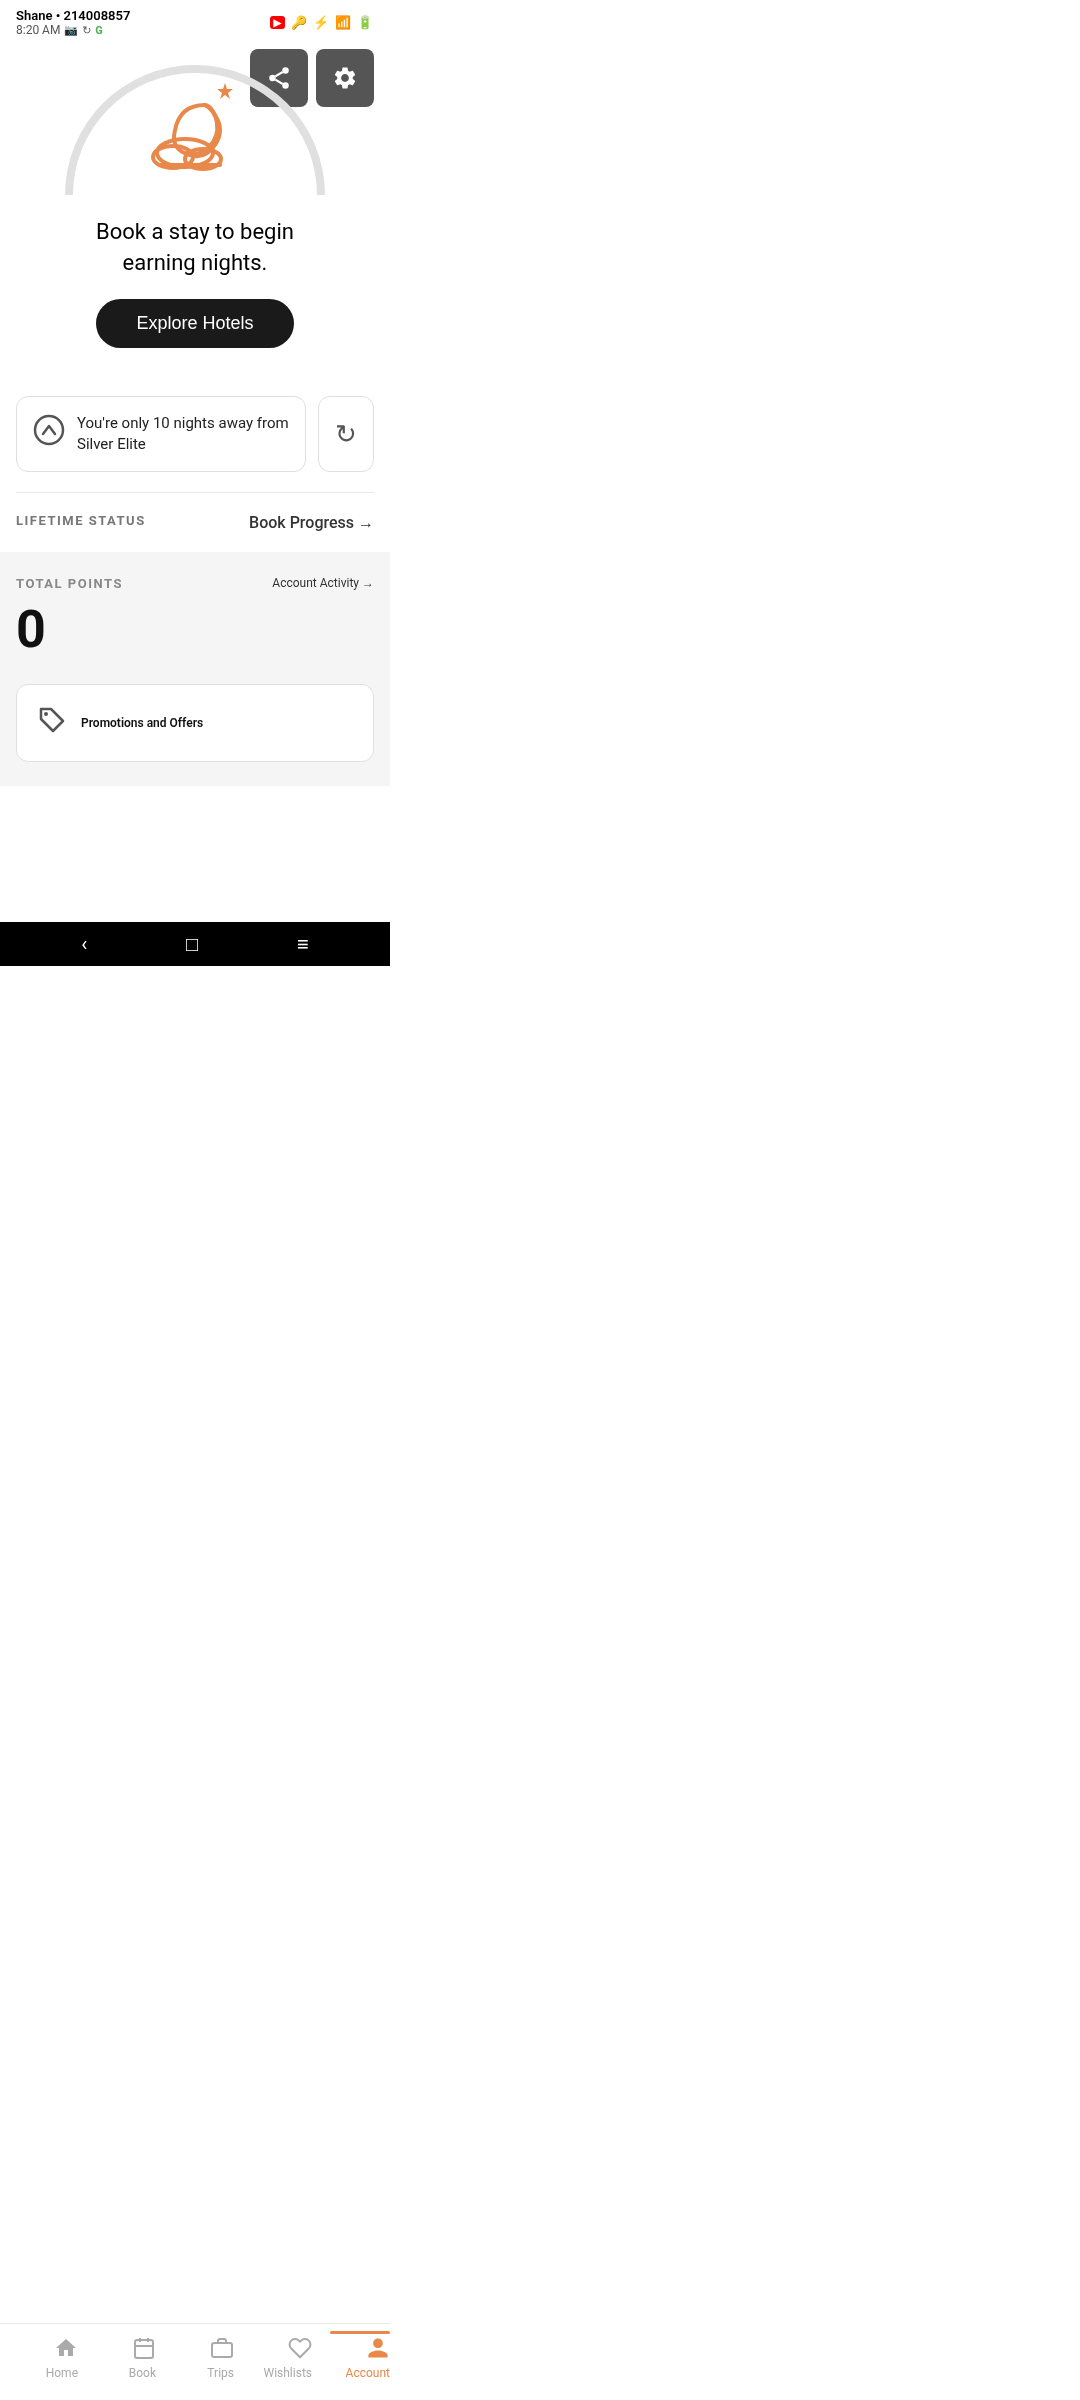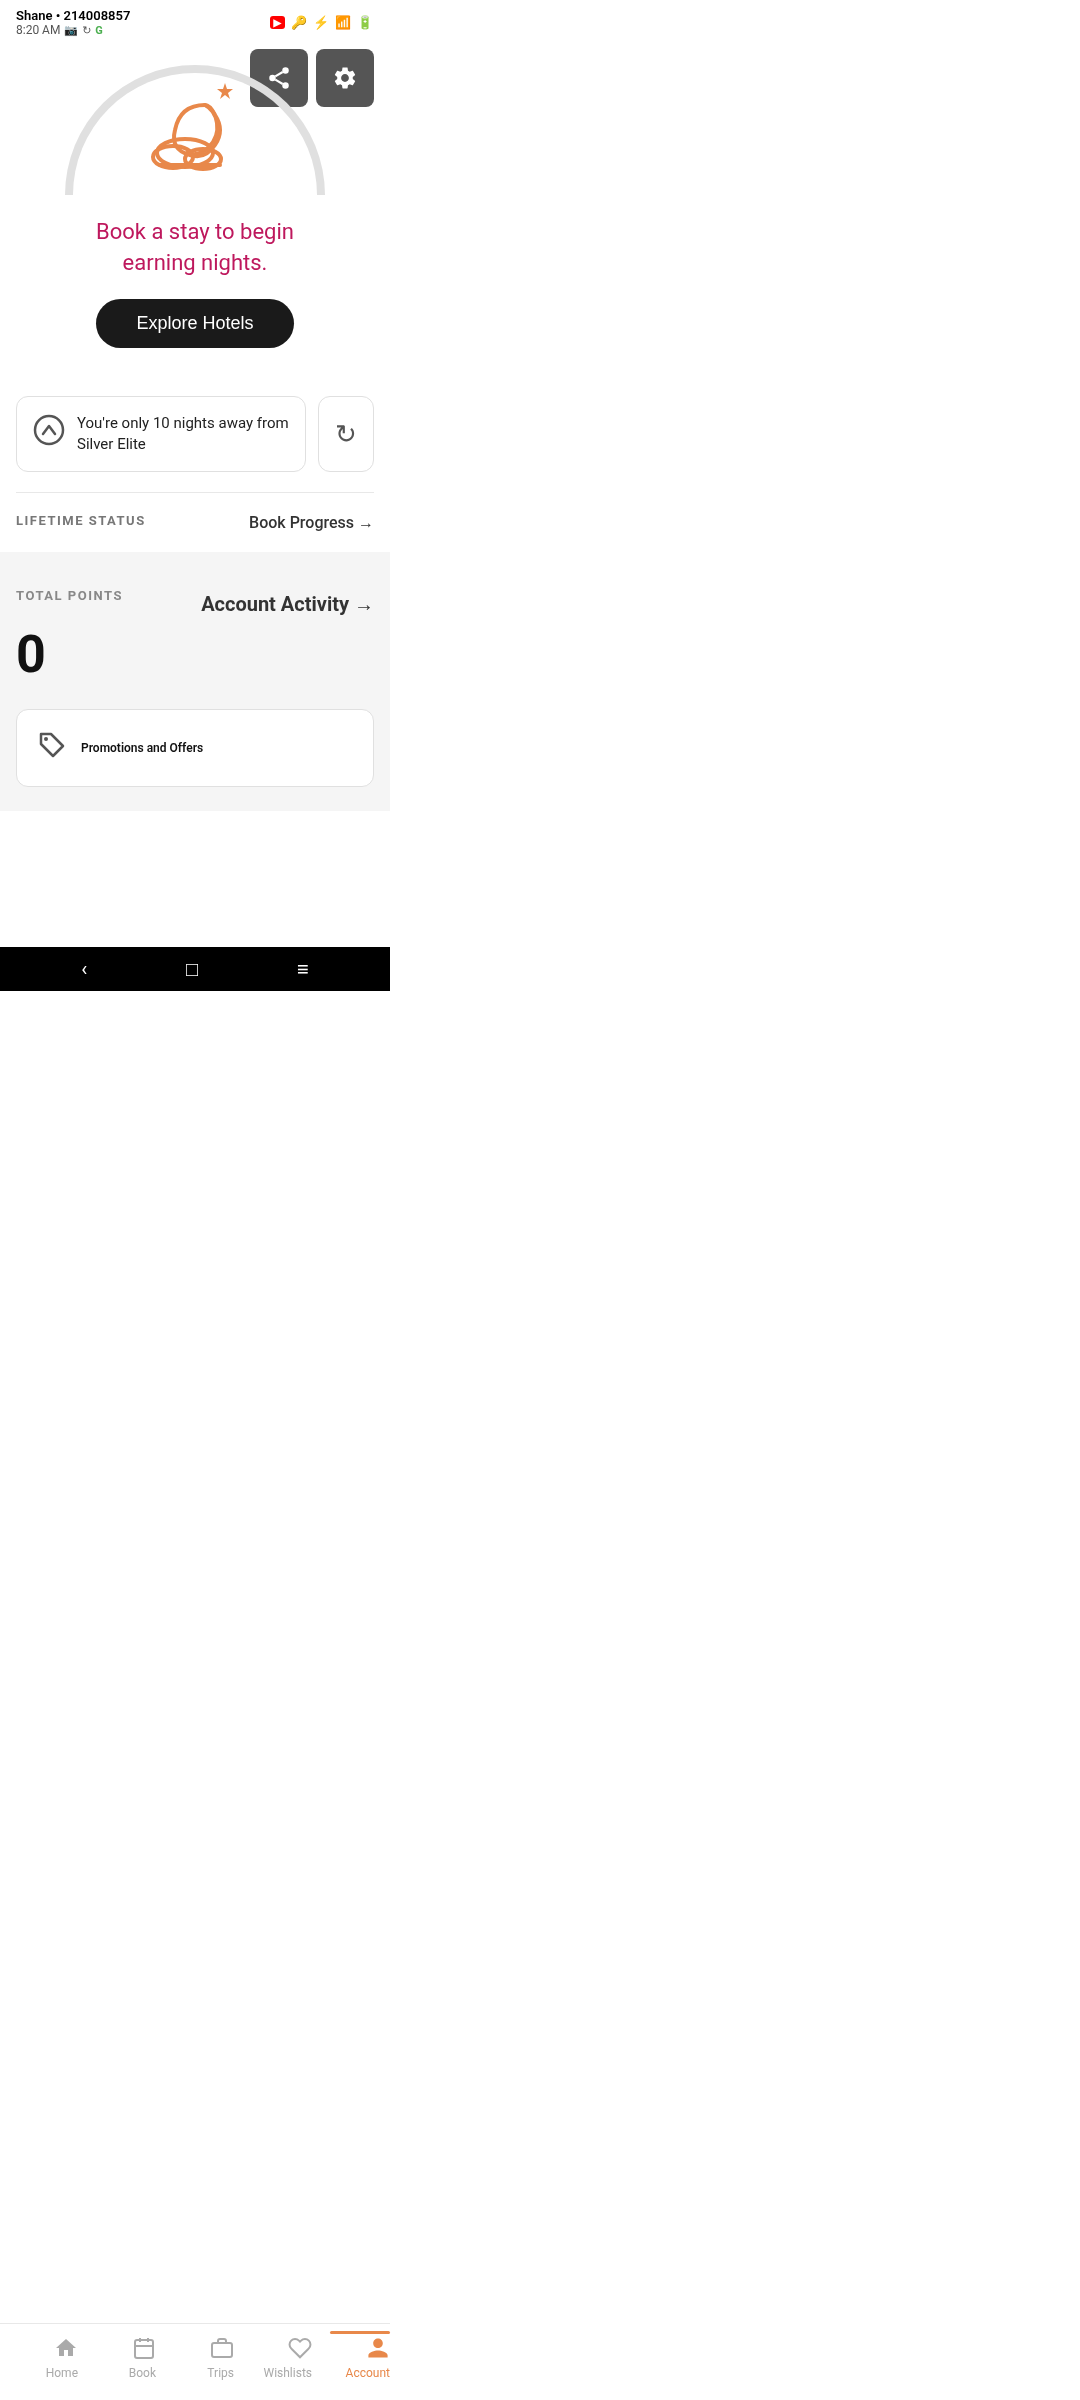--- a/index.html
+++ b/index.html
@@ -105,21 +105,21 @@
       border: 8px solid #e0e0e0;
       border-bottom: none;
       border-radius: 130px 130px 0 0;
       position: relative;
       margin-bottom: -20px;
     }
 
     .hero-text {
       text-align: center;
       font-size: 22px;
-      color: #be185d;
+      color: #000000;
       margin-top: 32px;
       margin-bottom: 20px;
       line-height: 1.4;
     }
 
     .explore-btn {
       background: #1a1a1a;
       color: white;
       border: none;
       border-radius: 30px;
@@ -212,28 +212,27 @@
 
     .points-label {
       font-size: 13px;
       font-weight: 700;
       letter-spacing: 1.5px;
       color: #888;
       text-transform: uppercase;
     }
 
     .account-activity-link {
-      font-size: 20px;
+      font-size: 12px;
       color: #333;
-      font-weight: 700;
+      font-weight: 400;
       display: flex;
       align-items: center;
       gap: 4px;
       cursor: pointer;
-      margin-top: 16px;
     }
 
     .points-value {
       font-size: 52px;
       font-weight: 700;
       color: #111;
       margin-top: 4px;
       margin-bottom: 24px;
     }
 

